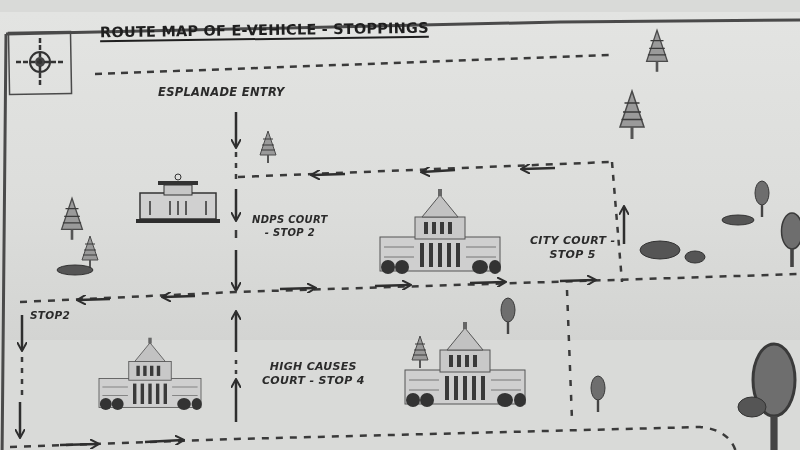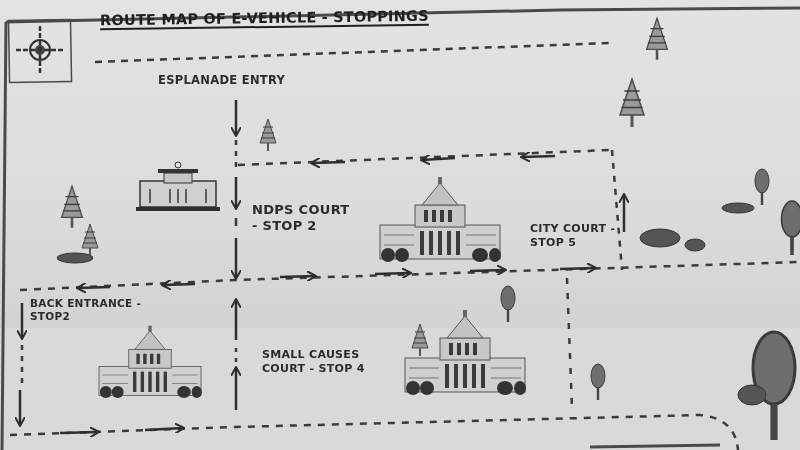--- a/index.html
+++ b/index.html
@@ -1,18 +1,18 @@
 <!DOCTYPE html>
 <html><head>
 <meta charset="utf-8">
 <style>
   html,body{margin:0;padding:0;}
   body{width:800px;height:450px;overflow:hidden;background:#d9dad8;font-family:"DejaVu Sans",sans-serif;}
-  .sheet{position:absolute;left:0;top:0;width:800px;height:328px;background:linear-gradient(180deg,#e3e4e2 0%,#dcdddb 60%,#d3d4d2 100%);}
-  .label{position:absolute;font-family:"DejaVu Sans",sans-serif;font-weight:bold;color:#2b2b2b;text-align:left;line-height:1.25;letter-spacing:0.3px;}
+  .sheet{position:absolute;left:0;top:12px;width:800px;height:328px;background:linear-gradient(180deg,#e3e4e2 0%,#dcdddb 60%,#d3d4d2 100%);}
+  .label{position:absolute;font-family:"DejaVu Sans",sans-serif;font-weight:bold;color:#2b2b2b;text-align:center;line-height:1.25;letter-spacing:0.3px;font-style:italic;}
   .title{position:absolute;left:100px;top:10px;font-size:14.5px;font-weight:bold;color:#1f1f1f;text-decoration:underline;text-decoration-thickness:2px;text-underline-offset:3px;font-family:"DejaVu Sans",sans-serif;letter-spacing:0.2px;transform:rotate(-0.8deg);}
   svg{position:absolute;left:0;top:0;}
 </style>
 </head>
 <body>
 
 <div class="sheet">
 
   <svg width="800" height="450" viewBox="0 0 800 450">
     <defs>
@@ -165,33 +165,32 @@
       <ellipse cx="738" cy="208" rx="16" ry="5"></ellipse>
       <ellipse cx="75" cy="258" rx="18" ry="5"></ellipse>
       <ellipse cx="752" cy="395" rx="14" ry="10"></ellipse>
     </g>
   </svg>
 
   <div class="title">ROUTE MAP OF E-VEHICLE - STOPPINGS</div>
 
   <div class="label" style="left:158px;top:73px;font-size:11.5px;">ESPLANADE ENTRY</div>
 
-  <div class="label" style="left:252px;top:202px;font-size:13px;">
+  <div class="label" style="left:252px;top:202px;font-size:10px;">
     <div>NDPS COURT</div>
     <div>- STOP 2</div>
   </div>
 
   <div class="label" style="left:30px;top:297px;font-size:10.5px;">
-    <div>BACK ENTRANCE -</div>
     <div>STOP2</div>
   </div>
 
 
   <div class="label" style="left:262px;top:348px;font-size:11px;">
-    <div>SMALL CAUSES</div>
+    <div>HIGH CAUSES</div>
     <div>COURT - STOP 4</div>
   </div>
 
   <div class="label" style="left:530px;top:222px;font-size:11px;">
     <div>CITY COURT -</div>
     <div>STOP 5</div>
   </div>
 </div>
 
 </body></html>

